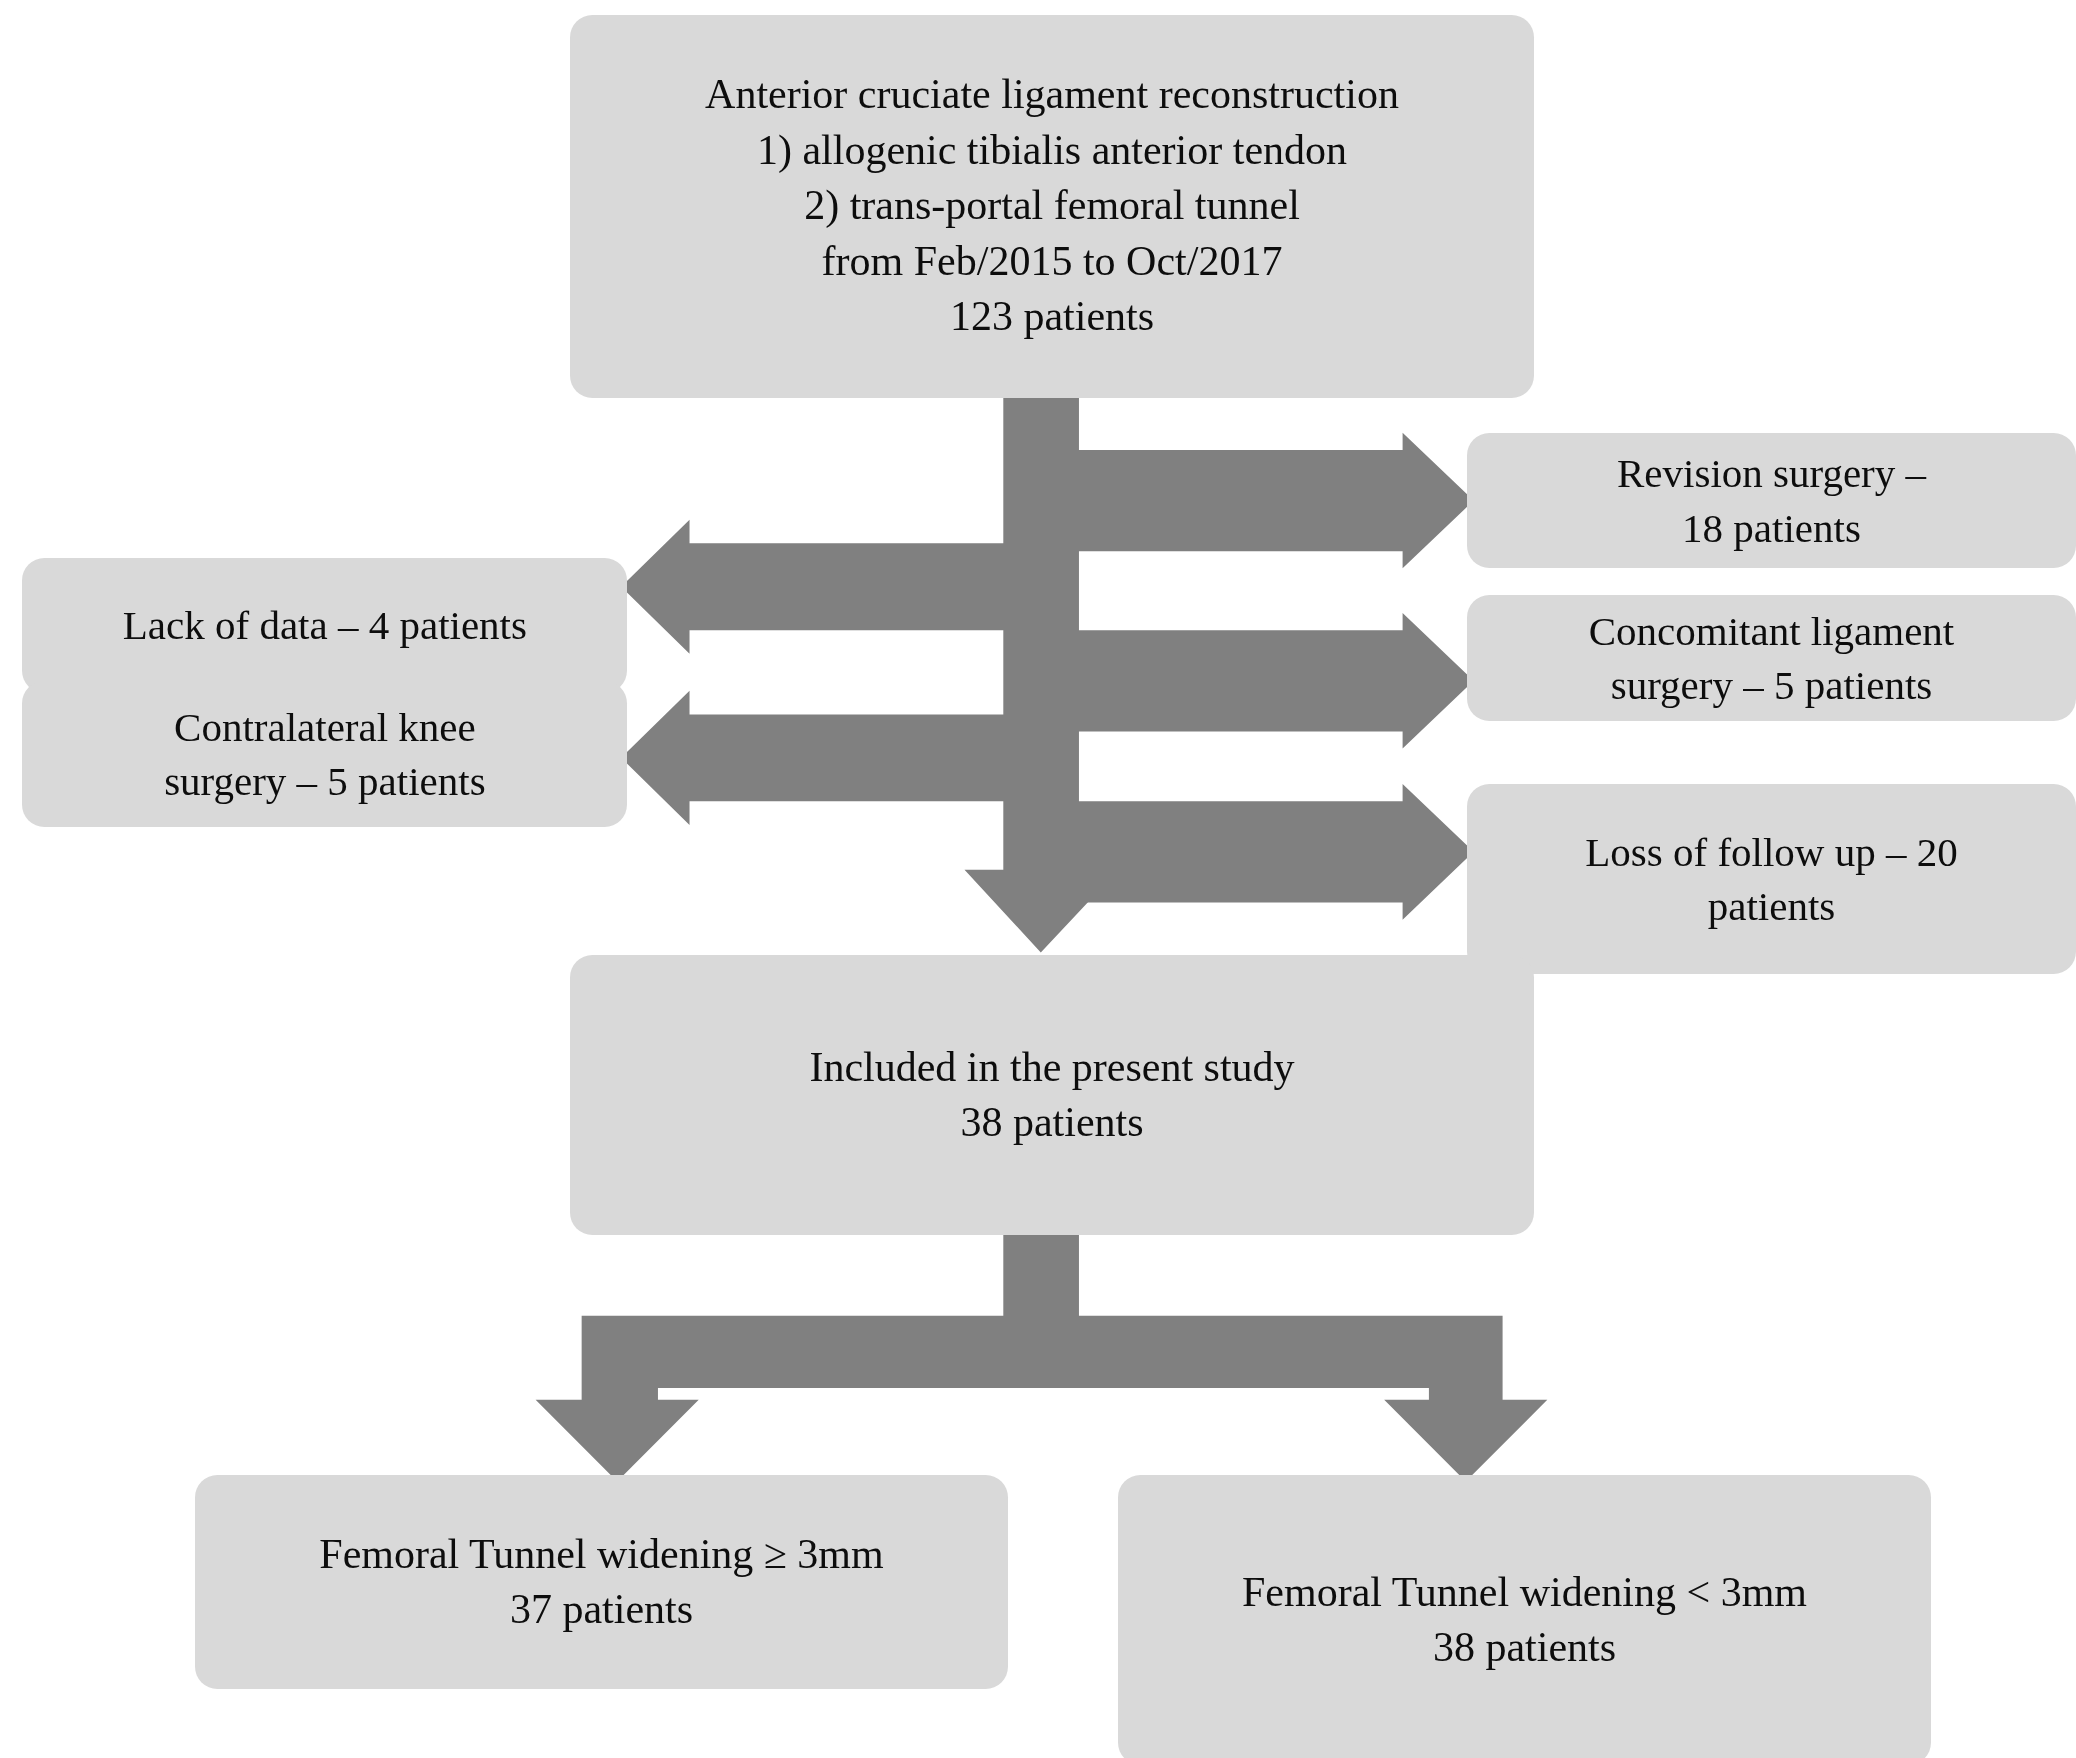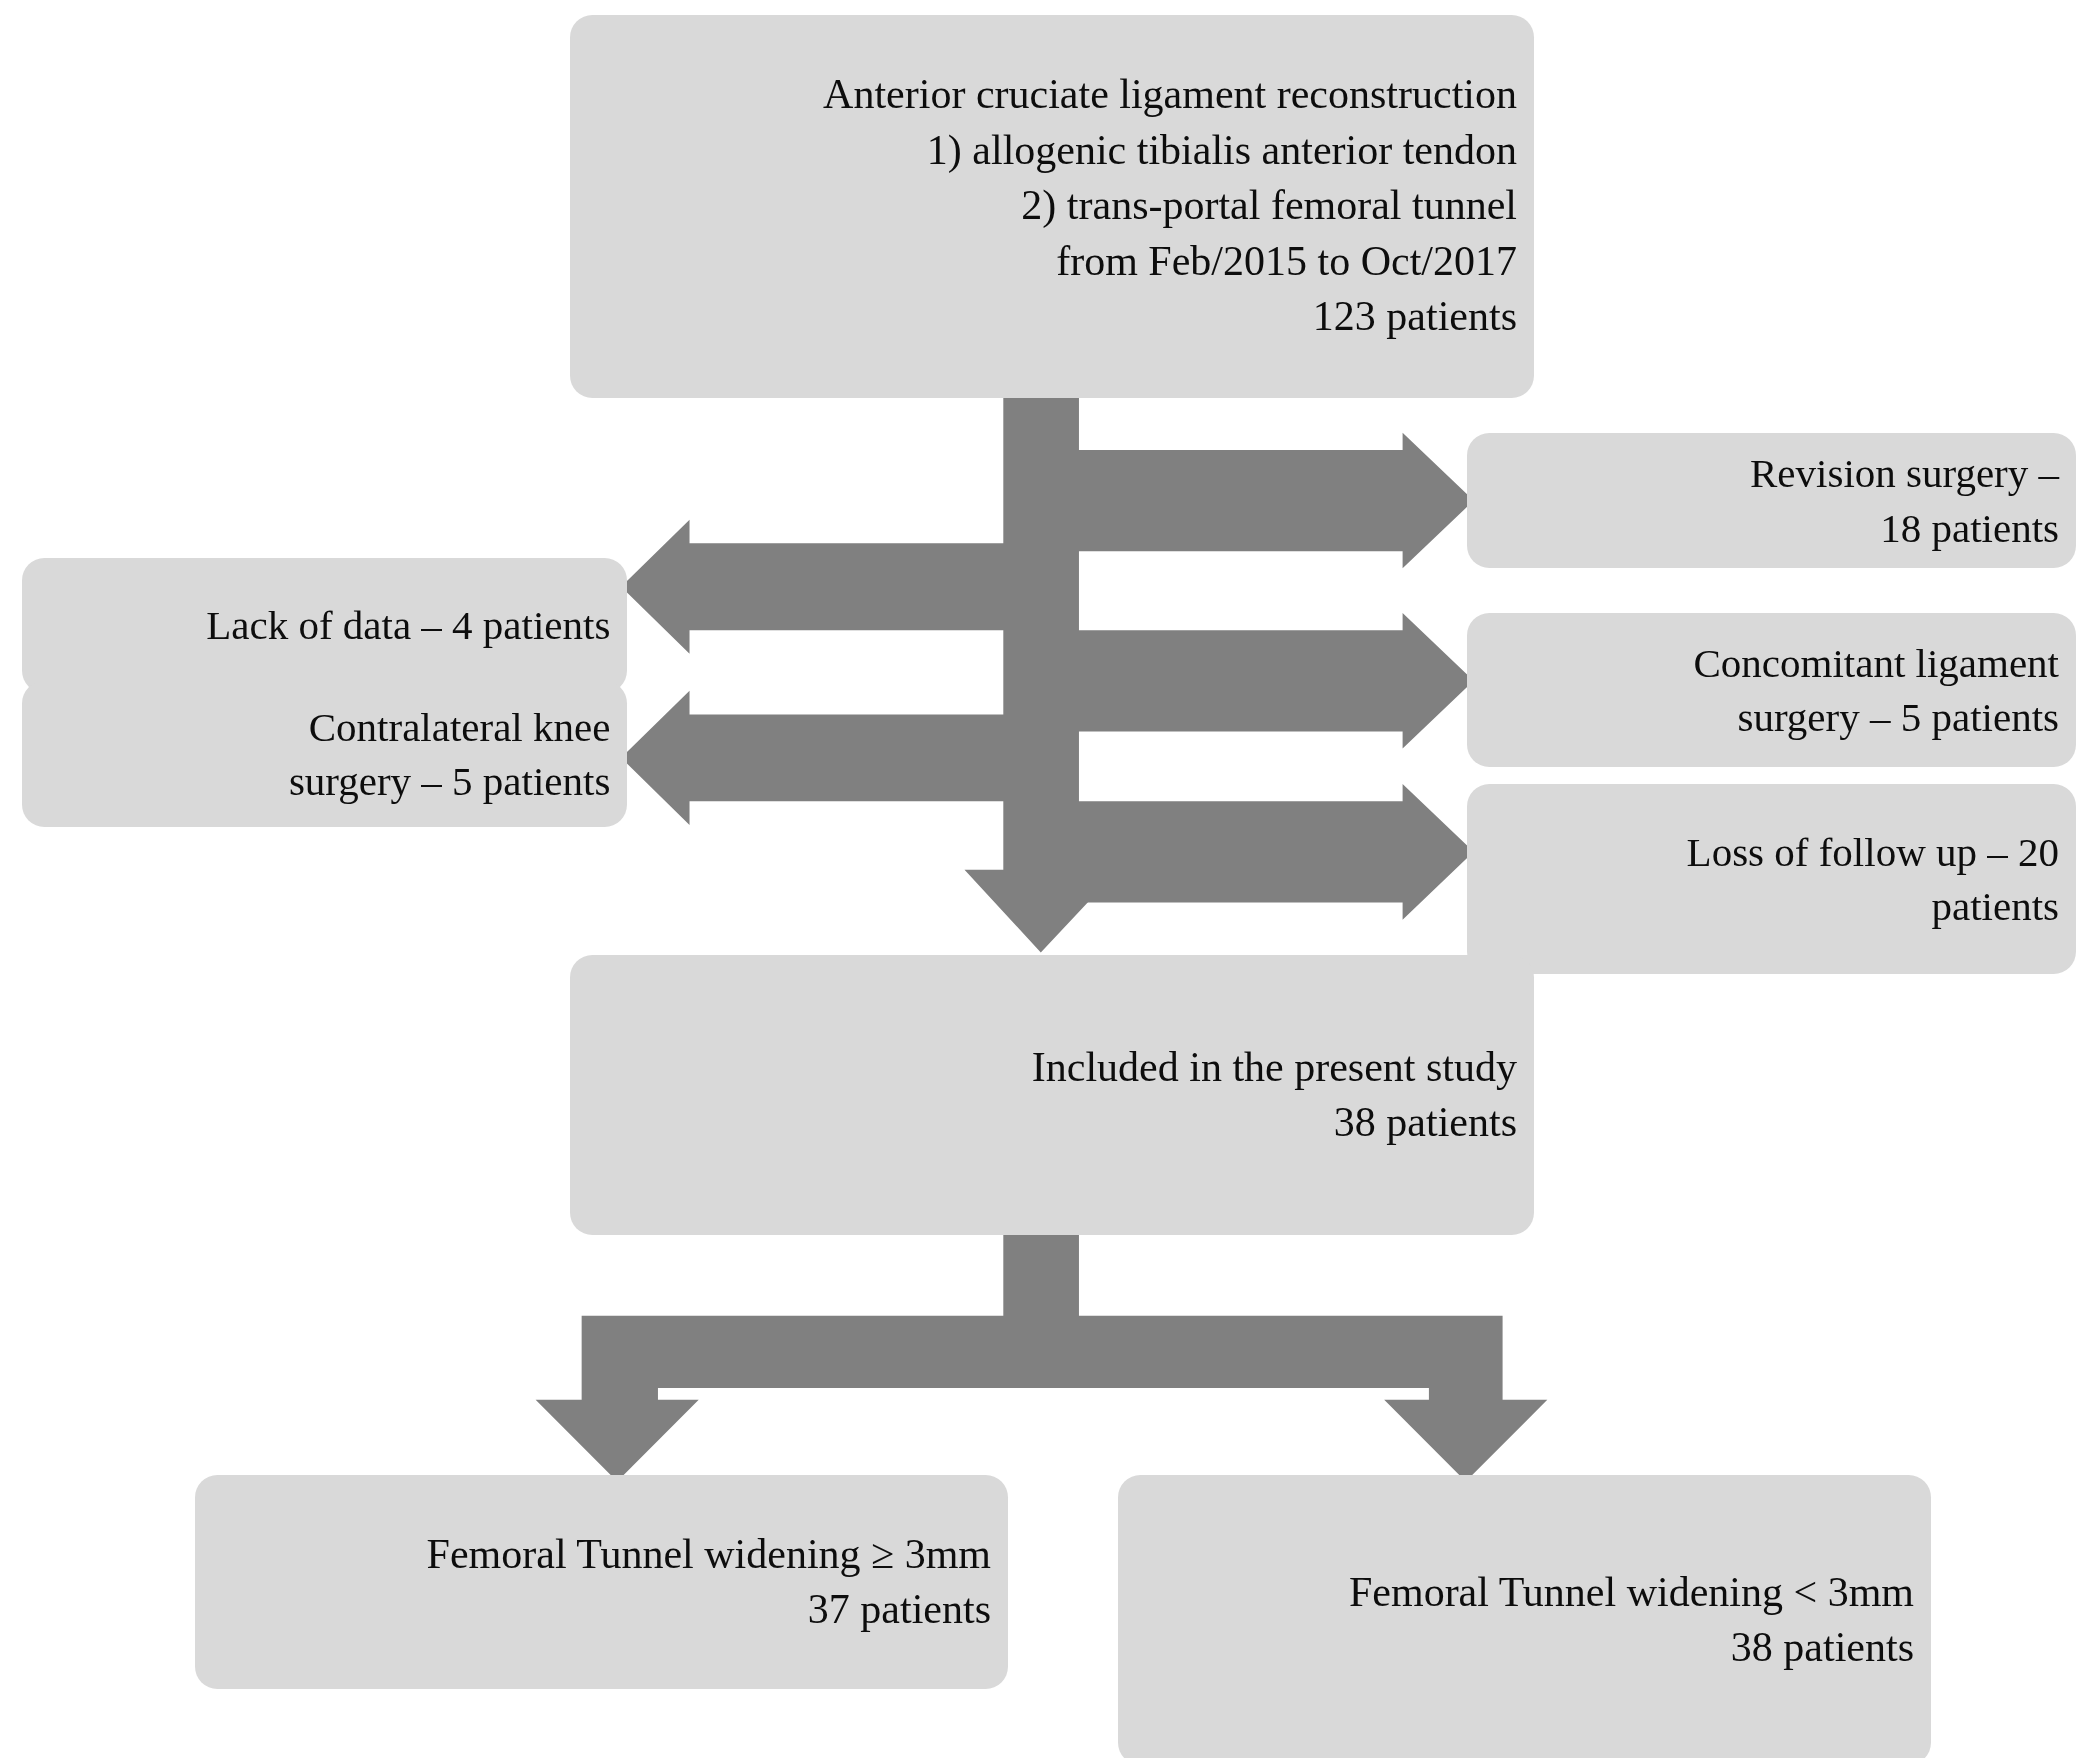--- a/index.html
+++ b/index.html
@@ -24,37 +24,37 @@
     width: 2077px;
     height: 1759px;
   }
   .node {
     position: absolute;
     background: #d9d9d9;
     border-radius: 22.4px;
     display: flex;
     align-items: center;
     justify-content: center;
-    text-align: right;
+    text-align: center;
     color: #0d0d0d;
     font-size: 42px;
     line-height: 1.32;
     padding: 0 17px;
     box-sizing: border-box;
     z-index: 2;
   }
   .node .txt {
     width: 100%;
     white-space: pre-line;
   }
   
   #node-source        { left: 570px;  top: 14.5px;   width: 964px; height: 383px; }
   #node-revision      { left: 1467px; top: 433px;  width: 609px;  height: 135px; }
   #node-lack          { left: 22.4px;   top: 526px;  width: 605px;  height: 135px; margin-top: 32px; }
-  #node-concomitant   { left: 1467px; top: 613px;  width: 609px;  height: 154px; }
+  #node-concomitant   { left: 1467px; top: 595px;  width: 609px;  height: 126px; }
   #node-contralateral { left: 22.4px;   top: 681px; width: 605px;  height: 146px; }
   #node-loss          { left: 1467px; top: 784px; width: 609px;  height: 190px; }
   #node-included      { left: 570px;  top: 955px; width: 964px; height: 280px; }
   #node-ge3mm         { left: 195px;  top: 1475px; width: 813px; height: 214px; }
   #node-lt3mm         { left: 1118px; top: 1475px; width: 813px; height: 290px; }
   .node.small { font-size: 41px; }
 </style>
 </head>
 <body>
 

